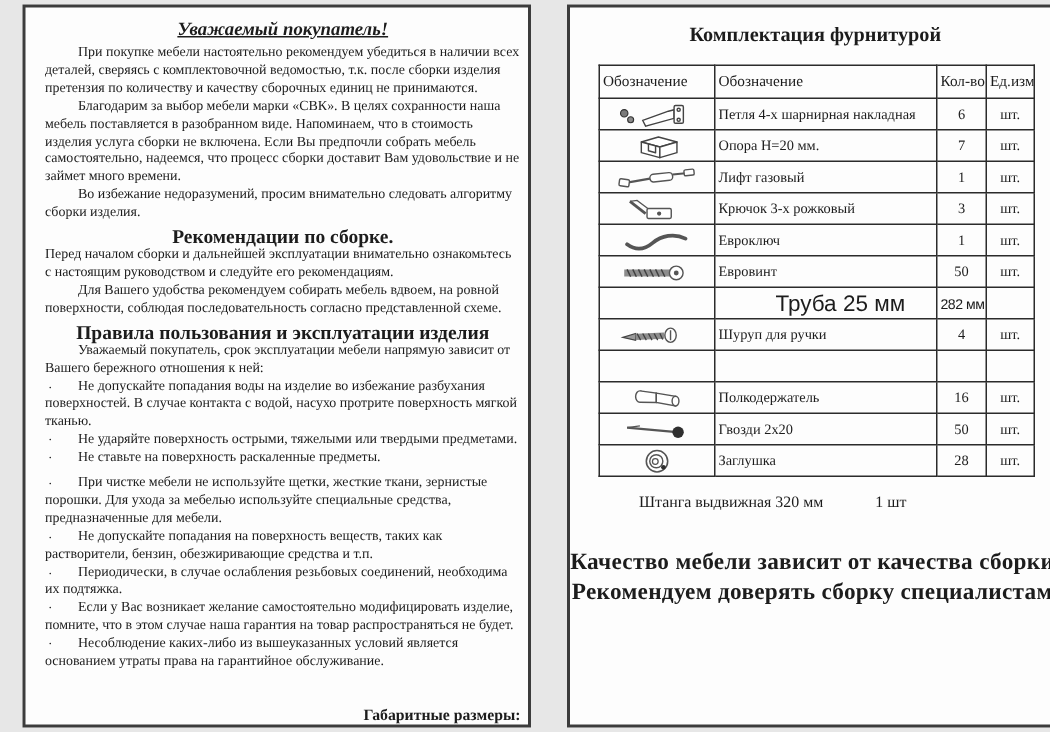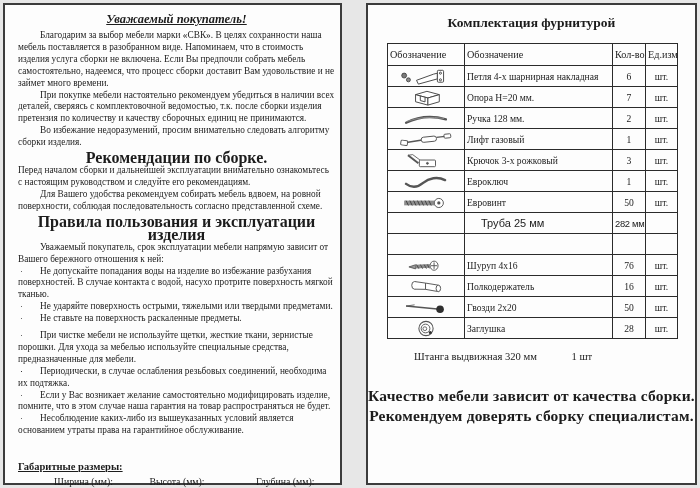--- a/index.html
+++ b/index.html
@@ -1,72 +1,72 @@
 <!DOCTYPE html>
 <html><head>
 <meta charset="utf-8">
 <style>
   html,body{margin:0;padding:0;}
   body{width:700px;height:488px;background:#e7e7e7;font-family:"Liberation Serif",serif;color:#1c1c1c;}
   .sheet{position:relative;width:700px;height:488px;overflow:hidden;}
-  .page{position:absolute;top:3px;height:482px;background:#fdfdfd;border:2px solid #3c3c3c;box-sizing:border-box;}
+  .page{position:absolute;top:3px;height:482px;background:#fdfdfd;border:2px solid #3c3c3c;box-sizing:border-box;margin-left:12px;}
   .page-left{left:3px;width:339px;padding:3px 5px 0 13px;}
   .page-right{left:366px;width:331px;padding:3px 0 0 0;}
 
   
   .page-left{font-size:9.3px;line-height:11.9px;}
   .doc-title{text-align:center;font-weight:bold;font-style:italic;text-decoration:underline;font-size:12.5px;margin:4px 0 3px;line-height:15px;}
   .page-left p{margin:0;text-indent:22px;}
   .page-left p.noindent{text-indent:0;}
-  .sec-heading{text-align:center;font-weight:bold;font-size:16px;margin:2px 0 1px;line-height:13px;}
+  .sec-heading{text-align:center;font-weight:bold;font-size:13px;margin:2px 0 1px;line-height:13px;}
   .bullet{position:relative;text-indent:23px;margin:0;}
   .bullet .marker{position:absolute;left:2px;top:0;text-indent:0;font-size:9px;}
   .rules-list .bullet:nth-child(4){margin-top:5px;}
-  .dims-heading{text-align:left;font-weight:bold;text-decoration:underline;font-size:10.5px;margin:24px 0 3px;line-height:12px;}
+  .dims-heading{text-align:right;font-weight:bold;font-size:10.5px;margin:24px 0 3px;line-height:12px;}
   .dims{padding-left:36px;font-size:9.8px;}
   .dims span{display:inline-block;}
   .dims .d0{width:93px;}
   .dims .d1{width:104px;}
 
   
   .kit-title{text-align:center;font-weight:bold;font-size:13.5px;margin:6px 0 0;line-height:17px;}
   table.kit{border-collapse:collapse;table-layout:fixed;margin:12px 0 0 19px;width:290px;font-size:9.6px;}
   table.kit th,table.kit td{border:1px solid #2b2b2b;padding:0 2px;height:20px;overflow:hidden;white-space:nowrap;}
   table.kit th{font-weight:normal;font-size:10.2px;text-align:left;height:21px;}
   td.c-icon{text-align:center;vertical-align:middle;}
   td.c-icon svg{display:inline-block;vertical-align:middle;}
   td.c-name{text-align:left;padding-left:5px;}
   td.c-qty,td.c-unit{text-align:center;font-size:9.6px;}
-  tr.tube td.c-name{font-family:"Liberation Sans",sans-serif;padding-left:16px;font-size:11px;}
+  tr.tube td.c-name{font-family:"Liberation Sans",sans-serif;padding-left:40px;font-size:15px;}
   tr.tube td.c-qty{font-family:"Liberation Sans",sans-serif;font-size:9.4px;letter-spacing:-0.3px;}
   .note{margin:12px 0 0 46px;font-size:10.6px;}
   .note .qty{margin-left:32px;}
   .footer{margin-top:24px;text-align:center;font-weight:bold;font-size:15.5px;line-height:20px;letter-spacing:0.2px;}
 </style>
 </head>
 <body>
 
 <div class="sheet">
 
   <div class="page page-left">
     <div class="doc-title">Уважаемый покупатель!</div>
+    <p>При покупке мебели настоятельно рекомендуем убедиться в наличии всех деталей, сверяясь с комплектовочной ведомостью, т.к. после сборки изделия претензия по количеству и качеству сборочных единиц не принимаются.</p>
     <p>Благодарим за выбор мебели марки «СВК». В целях сохранности наша мебель поставляется в разобранном виде. Напоминаем, что в стоимость изделия услуга сборки не включена. Если Вы предпочли собрать мебель самостоятельно, надеемся, что процесс сборки доставит Вам удовольствие и не займет много времени.</p>
-    <p>При покупке мебели настоятельно рекомендуем убедиться в наличии всех деталей, сверяясь с комплектовочной ведомостью, т.к. после сборки изделия претензия по количеству и качеству сборочных единиц не принимаются.</p>
     <p>Во избежание недоразумений, просим внимательно следовать алгоритму сборки изделия.</p>
     <div class="sec-heading">Рекомендации по сборке.</div>
     <p class="noindent">Перед началом сборки и дальнейшей эксплуатации внимательно ознакомьтесь с настоящим руководством и следуйте его рекомендациям.</p>
     <p>Для Вашего удобства рекомендуем собирать мебель вдвоем, на ровной поверхности, соблюдая последовательность согласно представленной схеме.</p>
     <div class="sec-heading">Правила пользования и эксплуатации изделия</div>
     <p>Уважаемый покупатель, срок эксплуатации мебели напрямую зависит от Вашего бережного отношения к ней:</p>
     <div class="rules-list">
         <p class="bullet"><span class="marker">·</span><span>Не допускайте попадания воды на изделие во избежание разбухания поверхностей. В случае контакта с водой, насухо протрите поверхность мягкой тканью.</span></p>
         <p class="bullet"><span class="marker">·</span><span>Не ударяйте поверхность острыми, тяжелыми или твердыми предметами.</span></p>
         <p class="bullet"><span class="marker">·</span><span>Не ставьте на поверхность раскаленные предметы.</span></p>
         <p class="bullet"><span class="marker">·</span><span>При чистке мебели не используйте щетки, жесткие ткани, зернистые порошки. Для ухода за мебелью используйте специальные средства, предназначенные для мебели.</span></p>
-        <p class="bullet"><span class="marker">·</span></p>
+        <p class="bullet"><span class="marker">·</span><span>Не допускайте попадания на поверхность веществ, таких как растворители, бензин, обезжиривающие средства и т.п.</span></p>
         <p class="bullet"><span class="marker">·</span><span>Периодически, в случае ослабления резьбовых соединений, необходима их подтяжка.</span></p>
         <p class="bullet"><span class="marker">·</span><span>Если у Вас возникает желание самостоятельно модифицировать изделие, помните, что в этом случае наша гарантия на товар распространяться не будет.</span></p>
         <p class="bullet"><span class="marker">·</span><span>Несоблюдение каких-либо из вышеуказанных условий является основанием утраты права на гарантийное обслуживание.</span></p>
       </div>
     <div class="dims-heading">Габаритные размеры:</div>
     <div class="dims">
       <span class="d0">Ширина (мм):</span>
       <span class="d1">Высота (мм):</span>
       <span class="d2">Глубина (мм):</span>
     </div>
@@ -113,29 +113,20 @@
                     <polygon points="34,10.5 46,7 46,14.5 34,18"></polygon>
                     <polyline points="26,8.4 26,13.2 31,14.6 31,9.8" fill="none"></polyline>
                   </g>
                 </svg></span></td>
             <td class="c-name">Опора Н=20 мм.</td>
             <td class="c-qty">7</td>
             <td class="c-unit">шт.</td>
           </tr>
           <tr>
             <td class="c-icon"><span><svg width="62" height="19" viewBox="0 0 64 20">
-                  <path d="M11 14.5 Q31 4.5 53 11" fill="none" stroke="#555" stroke-width="2.4" stroke-linecap="round"></path>
-                  <path d="M12 13 Q31 6.5 51 10" fill="none" stroke="#999" stroke-width="0.8"></path>
-                </svg></span></td>
-            <td class="c-name">Ручка 128 мм.</td>
-            <td class="c-qty">2</td>
-            <td class="c-unit">шт.</td>
-          </tr>
-          <tr>
-            <td class="c-icon"><span><svg width="62" height="19" viewBox="0 0 64 20">
                   <g stroke="#555" fill="#fff">
                     <rect x="5.5" y="11" width="7" height="5" rx="1" transform="rotate(8 9 13.5)" stroke-width="1"></rect>
                     <line x1="13" y1="13" x2="28" y2="10.5" stroke-width="1.6"></line>
                     <rect x="27" y="7" width="16" height="5.4" rx="2.4" transform="rotate(-6 35 9.7)" stroke-width="1"></rect>
                     <line x1="43" y1="7.8" x2="52" y2="6.8" stroke-width="1.4"></line>
                     <rect x="51" y="4.2" width="7" height="4.2" rx="1" transform="rotate(-6 54.5 6.3)" stroke-width="1"></rect>
                   </g>
                 </svg></span></td>
             <td class="c-name">Лифт газовый</td>
             <td class="c-qty">1</td>
@@ -181,42 +172,42 @@
             <td class="c-qty">50</td>
             <td class="c-unit">шт.</td>
           </tr>
           <tr class="tube">
             <td class="c-icon"></td>
             <td class="c-name">Труба 25 мм</td>
             <td class="c-qty">282 мм</td>
             <td class="c-unit"></td>
           </tr>
           <tr>
+            <td class="c-icon"><span><svg width="62" height="19" viewBox="0 0 64 20">
+                  <polygon points="8,11.5 17,8.8 17,13.6" fill="#9a9a9a" stroke="#444" stroke-width="0.8"></polygon>
+                  <path d="M17 11.2 L37 10.2" stroke="#8c8c8c" stroke-width="4.4"></path>
+                  <g stroke="#3f3f3f" stroke-width="0.9">
+                    <path d="M18 8.8 L20.5 13.4"></path>
+                    <path d="M22 8.8 L24.5 13.4"></path>
+                    <path d="M26 8.8 L28.5 13.4"></path>
+                    <path d="M30 8.8 L32.5 13.4"></path>
+                    <path d="M34 8.6 L36 13"></path>
+                  </g>
+                  <ellipse cx="41.5" cy="10" rx="4" ry="5" fill="#fff" stroke="#555" stroke-width="1"></ellipse>
+                  <line x1="41.5" y1="6.5" x2="41.5" y2="13.5" stroke="#555" stroke-width="1"></line>
+                </svg></span></td>
+            <td class="c-name">Шуруп для ручки</td>
+            <td class="c-qty">4</td>
+            <td class="c-unit">шт.</td>
+          </tr>
+          <tr>
             <td class="c-icon"></td>
             <td class="c-name"></td>
             <td class="c-qty"></td>
             <td class="c-unit"></td>
-          </tr>
-          <tr>
-            <td class="c-icon"><span><svg width="62" height="19" viewBox="0 0 64 20">
-                  <polygon points="14,11.5 21,9.2 21,13.6" fill="#9a9a9a" stroke="#444" stroke-width="0.8"></polygon>
-                  <path d="M21 11.2 L36 10.4" stroke="#8c8c8c" stroke-width="4"></path>
-                  <g stroke="#3f3f3f" stroke-width="0.9">
-                    <path d="M22 9 L24.5 13.4"></path>
-                    <path d="M26 9 L28.5 13.4"></path>
-                    <path d="M30 9 L32.5 13.4"></path>
-                    <path d="M33.5 9 L35.5 13"></path>
-                  </g>
-                  <ellipse cx="40.5" cy="10.2" rx="4.2" ry="4.8" fill="#fff" stroke="#555" stroke-width="1"></ellipse>
-                  <line x1="40.5" y1="6.8" x2="40.5" y2="13.6" stroke="#555" stroke-width="1"></line>
-                  <line x1="37.2" y1="10.2" x2="43.8" y2="10.2" stroke="#555" stroke-width="1"></line>
-                </svg></span></td>
-            <td class="c-name">Шуруп 4х16</td>
-            <td class="c-qty">76</td>
-            <td class="c-unit">шт.</td>
           </tr>
           <tr>
             <td class="c-icon"><span><svg width="62" height="19" viewBox="0 0 64 20">
                   <g stroke="#555" stroke-width="1" fill="#fff">
                     <ellipse cx="20" cy="8.8" rx="3" ry="4"></ellipse>
                     <path d="M20 4.8 L31.5 6.4 L31.5 13 L20 12.8"></path>
                     <path d="M31.5 6.4 L45 8.6 L45 15.4 L31.5 13 Z"></path>
                     <ellipse cx="45" cy="12" rx="2.4" ry="3.4"></ellipse>
                   </g>
                 </svg></span></td>

